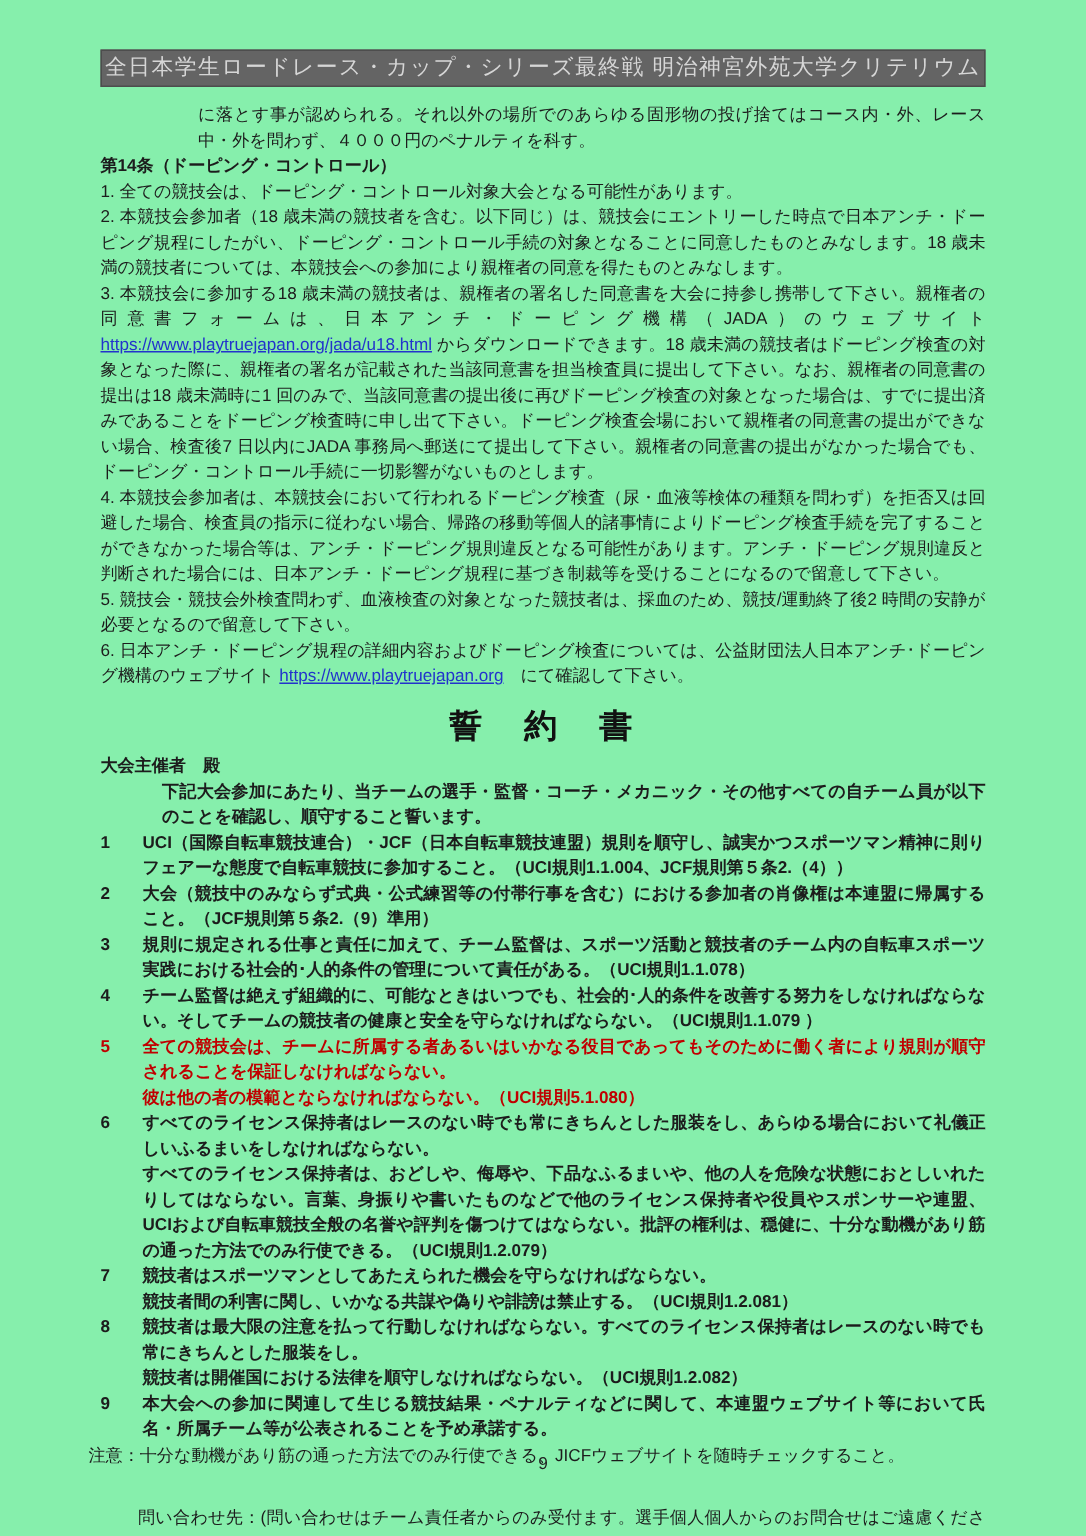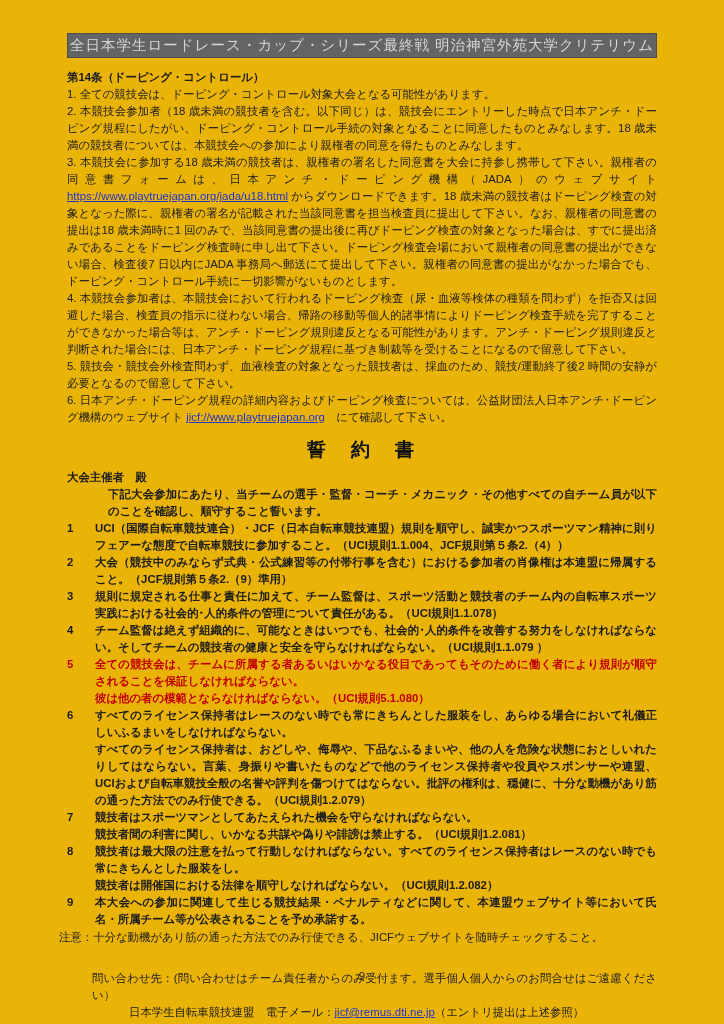--- a/index.html
+++ b/index.html
@@ -1,20 +1,20 @@
 <!DOCTYPE html>
 <html lang="ja"><head>
 <meta charset="utf-8">
 <style>
   * { margin:0; padding:0; box-sizing:border-box; }
   html,body { background:#ffffff; }
   .page {
     position:relative;
     width:724px; height:1024px;
-    background:#eab308;
+    background:#86efac;
     font-family:"Liberation Sans","DejaVu Sans",sans-serif;
     color:#1c1c1c;
     overflow:hidden;
   }
   .titlebar {
     margin:33px 67px 0 67px;
     background:#646464;
     border:1px solid #4d4d4d;
     color:#d6d6d6;
     text-align:center;
@@ -31,21 +31,21 @@
   }
   .cont-para { padding-left:65px; }
   .art-heading { font-weight:bold; }
   .doclink {
     color:#2233cc;
     text-decoration:underline;
     cursor:pointer;
   }
   .pledge-title {
     text-align:center;
-    font-size:19px;
+    font-size:22px;
     font-weight:bold;
     letter-spacing:3px;
     margin:15px 0 11px 0;
     color:#111;
   }
   .pledge { font-weight:bold; }
   .pledge-addressee { font-weight:bold; }
   .pledge-intro { font-weight:bold;margin-left:41px; }
   .pledge-item { display:flex; }
   .pledge-num { flex:none; width:28px; }
@@ -67,29 +67,30 @@
 <body>
 
 <div class="page">
 
   <div class="titlebar">
     <span>全日本学生ロードレース・カップ・シリーズ最終戦 明治神宮外苑大学クリテリウム</span>
   </div>
 
   <div class="content">
 
+    <div class="cont-para">に落とす事が認められる。それ以外の場所でのあらゆる固形物の投げ捨てはコース内・外、レース中・外を問わず、４０００円のペナルティを科す。</div>
 
     <div class="art-heading">第14条（ドーピング・コントロール）</div>
 
     <div>1. 全ての競技会は、ドーピング・コントロール対象大会となる可能性があります。</div>
     <div>2. 本競技会参加者（18 歳未満の競技者を含む。以下同じ）は、競技会にエントリーした時点で日本アンチ・ドーピング規程にしたがい、ドーピング・コントロール手続の対象となることに同意したものとみなします。18 歳未満の競技者については、本競技会への参加により親権者の同意を得たものとみなします。</div>
     <div><span>3. 本競技会に参加する18 歳未満の競技者は、親権者の署名した同意書を大会に持参し携帯して下さい。親権者の同意書フォームは、日本アンチ・ドーピング機構（JADA）のウェブサイト </span><a class="doclink">https://www.playtruejapan.org/jada/u18.html</a><span> からダウンロードできます。18 歳未満の競技者はドーピング検査の対象となった際に、親権者の署名が記載された当該同意書を担当検査員に提出して下さい。なお、親権者の同意書の提出は18 歳未満時に1 回のみで、当該同意書の提出後に再びドーピング検査の対象となった場合は、すでに提出済みであることをドーピング検査時に申し出て下さい。ドーピング検査会場において親権者の同意書の提出ができない場合、検査後7 日以内にJADA 事務局へ郵送にて提出して下さい。親権者の同意書の提出がなかった場合でも、ドーピング・コントロール手続に一切影響がないものとします。</span></div>
     <div>4. 本競技会参加者は、本競技会において行われるドーピング検査（尿・血液等検体の種類を問わず）を拒否又は回避した場合、検査員の指示に従わない場合、帰路の移動等個人的諸事情によりドーピング検査手続を完了することができなかった場合等は、アンチ・ドーピング規則違反となる可能性があります。アンチ・ドーピング規則違反と判断された場合には、日本アンチ・ドーピング規程に基づき制裁等を受けることになるので留意して下さい。</div>
     <div>5. 競技会・競技会外検査問わず、血液検査の対象となった競技者は、採血のため、競技/運動終了後2 時間の安静が必要となるので留意して下さい。</div>
-    <div><span>6. 日本アンチ・ドーピング規程の詳細内容およびドーピング検査については、公益財団法人日本アンチ･ドーピング機構のウェブサイト </span><a class="doclink">jicf://www.playtruejapan.org</a><span>　にて確認して下さい。</span></div>
+    <div><span>6. 日本アンチ・ドーピング規程の詳細内容およびドーピング検査については、公益財団法人日本アンチ･ドーピング機構のウェブサイト </span><a class="doclink">https://www.playtruejapan.org</a><span>　にて確認して下さい。</span></div>
 
     <div class="pledge-title">誓　約　書</div>
 
     <div class="pledge">
       <div class="pledge-addressee">大会主催者　殿</div>
       <div class="pledge-intro">下記大会参加にあたり、当チームの選手・監督・コーチ・メカニック・その他すべての自チーム員が以下のことを確認し、順守すること誓います。</div>
 
       <div class="pledge-item">
         <span class="pledge-num">1</span>
         <span class="pledge-body"><span class="optional">UCI（国際自転車競技連合）・JCF（日本自転車競技連盟）規則を順守し、誠実かつスポーツマン精神に則りフェアーな態度で自転車競技に参加すること。（UCI規則1.1.004、JCF規則第５条2.（4））</span></span>

